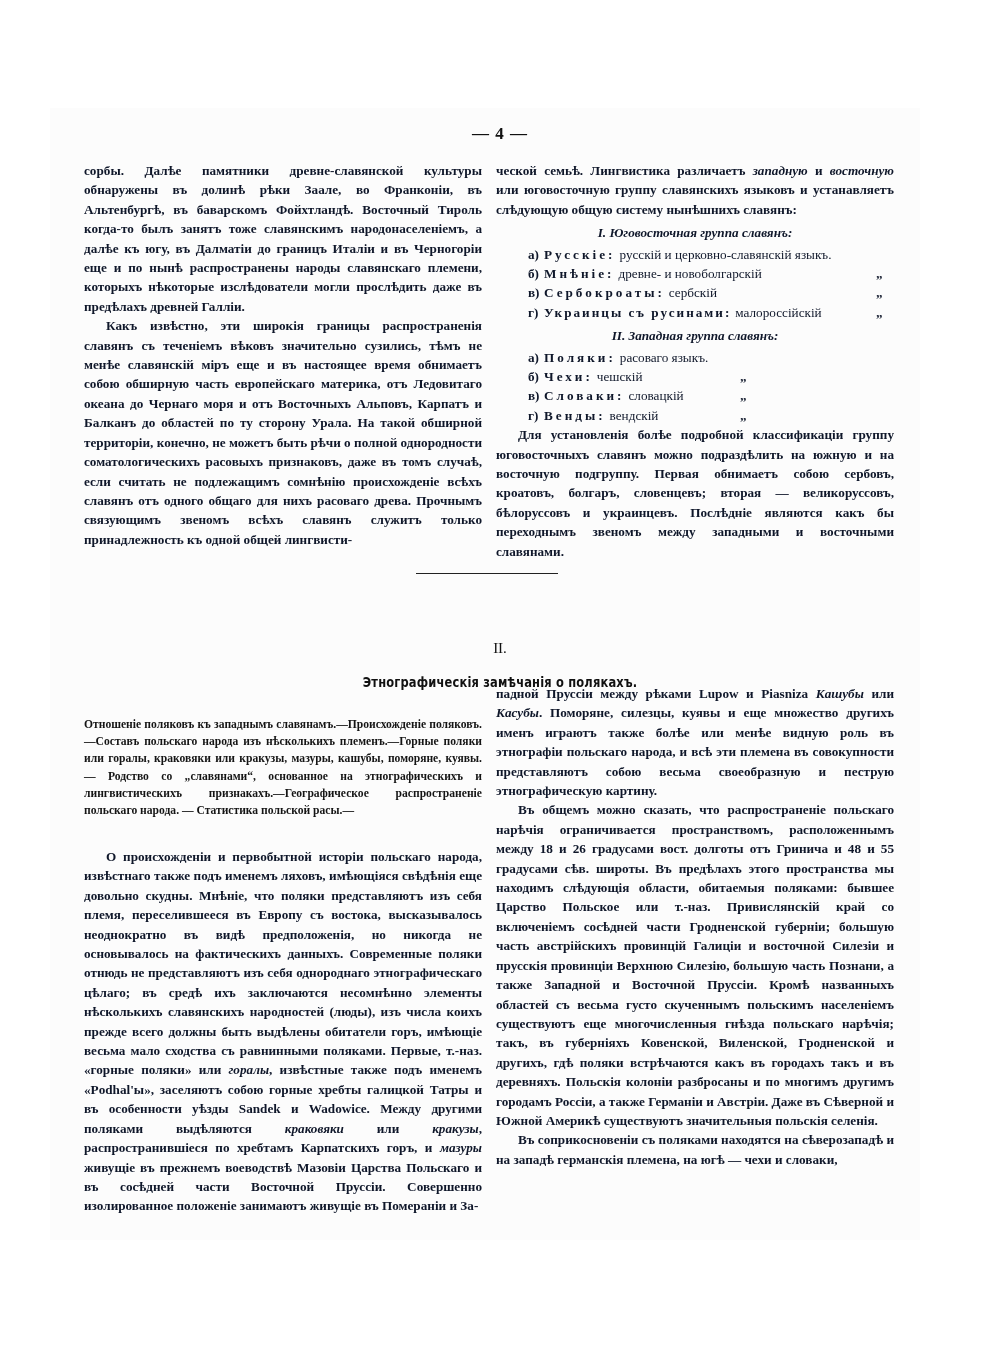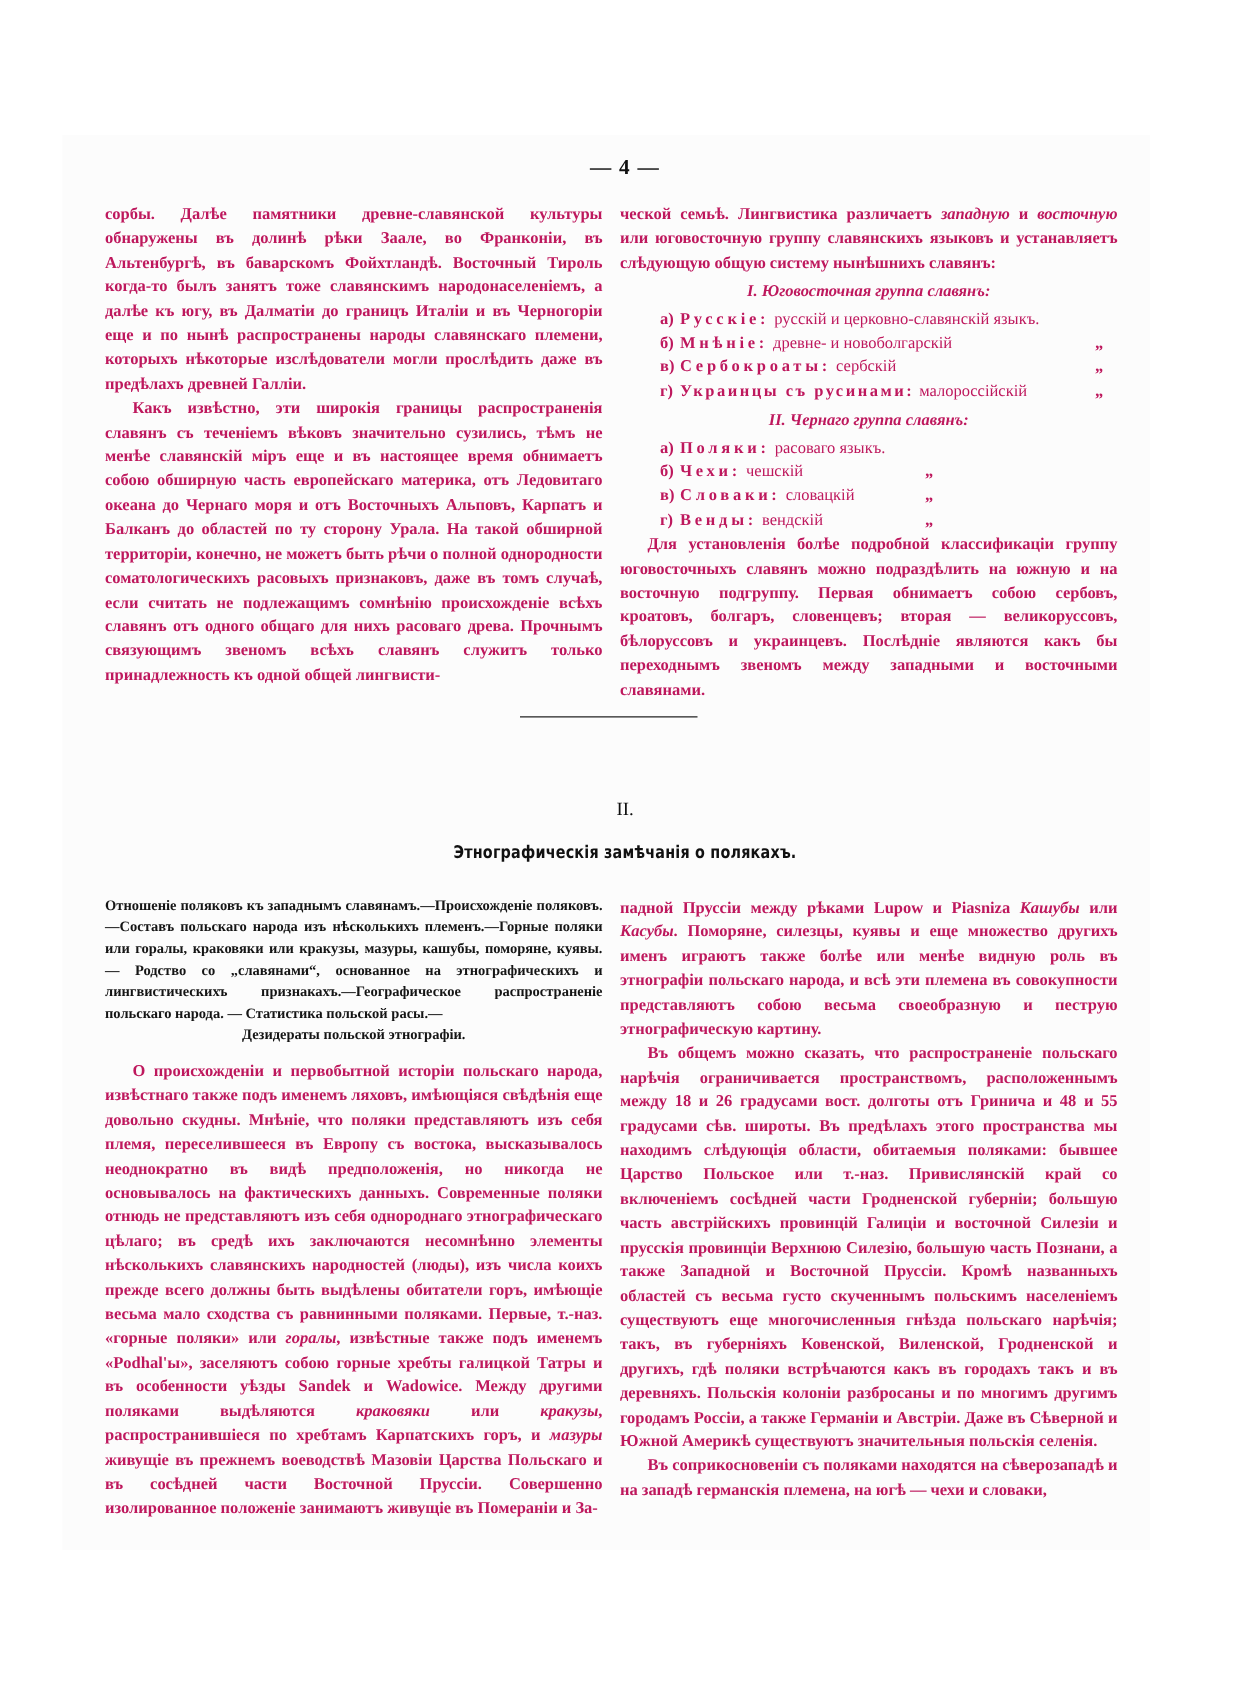--- a/index.html
+++ b/index.html
@@ -33,31 +33,31 @@
       font-weight: bold;
       letter-spacing: 1px;
     }
     .col {
       position: absolute;
       width: 398px;
       font-size: 13.2px;
       line-height: 19.4px;
       text-align: justify;
       font-weight: bold;
-      color: #be185d;
+      color: #0f172a;
     }
     .col p {
       margin: 0;
       text-indent: 22px;
     }
     .col p.noindent { text-indent: 0; }
     .col-left-top { left: 84px; top: 161px; }
     .col-right-top { left: 496px; top: 161px; }
     .col-left-bottom { left: 84px; top: 847px; }
-    .col-right-bottom { left: 496px; top: 716px; }
+    .col-right-bottom { left: 496px; top: 684px; }
 
     .group-title {
       text-align: center;
       font-style: italic;
       margin: 4px 0 2px 0;
     }
     .lang-list {
       margin: 0 0 0 32px;
       padding: 0;
       list-style: none;
@@ -155,21 +155,21 @@
         <span class="ditto">„</span>
       </li>
     <li>
         <span class="marker">г)</span>
         <span class="people" style="letter-spacing:2px">Украинцы съ русинами:</span>
         <span class="desc">малороссійскій</span>
         <span class="ditto">„</span>
       </li>
   </ul>
 
-  <div class="group-title">II. Чернаго группа славянъ:</div>
+  <div class="group-title">II. Западная группа славянъ:</div>
   <ul class="lang-list short">
     <li>
         <span class="marker">а)</span>
         <span class="people">Поляки:</span>
         <span class="desc">расоваго языкъ.</span>
         <span class="ditto"></span>
       </li>
     <li>
         <span class="marker">б)</span>
         <span class="people">Чехи:</span>
@@ -193,21 +193,20 @@
   <p>Для установленія болѣе подробной классификаціи группу юговосточныхъ славянъ можно подраздѣлить на южную и на восточную подгруппу. Первая обнимаетъ собою сербовъ, кроатовъ, болгаръ, словенцевъ; вторая — великоруссовъ, бѣлоруссовъ и украинцевъ. Послѣдніе являются какъ бы переходнымъ звеномъ между западными и восточными славянами.</p>
 </div>
 
 <div class="divider"></div>
 
 <div class="section-number">II.</div>
 <div class="section-title">Этнографическія замѣчанія о полякахъ.</div>
 
 <div class="summary">
   <span>Отношеніе поляковъ къ западнымъ славянамъ.—Происхожденіе поляковъ.—Составъ польскаго народа изъ нѣсколькихъ племенъ.—Горные поляки или горалы, краковяки или кракузы, мазуры, кашубы, поморяне, куявы. — Родство со „славянами“, основанное на этнографическихъ и лингвистическихъ признакахъ.—Географическое распространеніе польскаго народа. — Статистика польской расы.—</span>
-  <span class="last">Дезидераты польской этнографіи.</span>
 </div>
 
 <div class="col col-left-bottom">
   <p><span>О происхожденіи и первобытной исторіи польскаго народа, извѣстнаго также подъ именемъ ляховъ, имѣющіяся свѣдѣнія еще довольно скудны. Мнѣніе, что поляки представляютъ изъ себя племя, переселившееся въ Европу съ востока, высказывалось неоднократно въ видѣ предположенія, но никогда не основывалось на фактическихъ данныхъ. Современные поляки отнюдь не представляютъ изъ себя однороднаго этнографическаго цѣлаго; въ средѣ ихъ заключаются несомнѣнно элементы нѣсколькихъ славянскихъ народностей (люды), изъ числа коихъ прежде всего должны быть выдѣлены обитатели горъ, имѣющіе весьма мало сходства съ равнинными поляками. Первые, т.-наз. «горные поляки» или </span><em>горалы</em><span>, извѣстные также подъ именемъ «Podhal'ы», заселяютъ собою горные хребты галицкой Татры и въ особенности уѣзды Sandek и Wadowice. Между другими поляками выдѣляются </span><em>краковяки</em><span> или </span><em>кракузы</em><span>, распространившіеся по хребтамъ Карпатскихъ горъ, и </span><em>мазуры</em><span> живущіе въ прежнемъ воеводствѣ Мазовіи Царства Польскаго и въ сосѣдней части Восточной Пруссіи. Совершенно изолированное положеніе занимаютъ живущіе въ Помераніи и За-</span></p>
 </div>
 
 <div class="col col-right-bottom">
   <p class="noindent"><span>падной Пруссіи между рѣками Lupow и Piasniza </span><em>Кашубы</em><span> или </span><em>Касубы</em><span>. Поморяне, силезцы, куявы и еще множество другихъ именъ играютъ также болѣе или менѣе видную роль въ этнографіи польскаго народа, и всѣ эти племена въ совокупности представляютъ собою весьма своеобразную и пеструю этнографическую картину.</span></p>
   <p>Въ общемъ можно сказать, что распространеніе польскаго нарѣчія ограничивается пространствомъ, расположеннымъ между 18 и 26 градусами вост. долготы отъ Гринича и 48 и 55 градусами сѣв. широты. Въ предѣлахъ этого пространства мы находимъ слѣдующія области, обитаемыя поляками: бывшее Царство Польское или т.-наз. Привислянскій край со включеніемъ сосѣдней части Гродненской губерніи; большую часть австрійскихъ провинцій Галиціи и восточной Силезіи и прусскія провинціи Верхнюю Силезію, большую часть Познани, а также Западной и Восточной Пруссіи. Кромѣ названныхъ областей съ весьма густо скученнымъ польскимъ населеніемъ существуютъ еще многочисленныя гнѣзда польскаго нарѣчія; такъ, въ губерніяхъ Ковенской, Виленской, Гродненской и другихъ, гдѣ поляки встрѣчаются какъ въ городахъ такъ и въ деревняхъ. Польскія колоніи разбросаны и по многимъ другимъ городамъ Россіи, а также Германіи и Австріи. Даже въ Сѣверной и Южной Америкѣ существуютъ значительныя польскія селенія.</p>
   <p>Въ соприкосновеніи съ поляками находятся на сѣверозападѣ и на западѣ германскія племена, на югѣ — чехи и словаки,</p>

